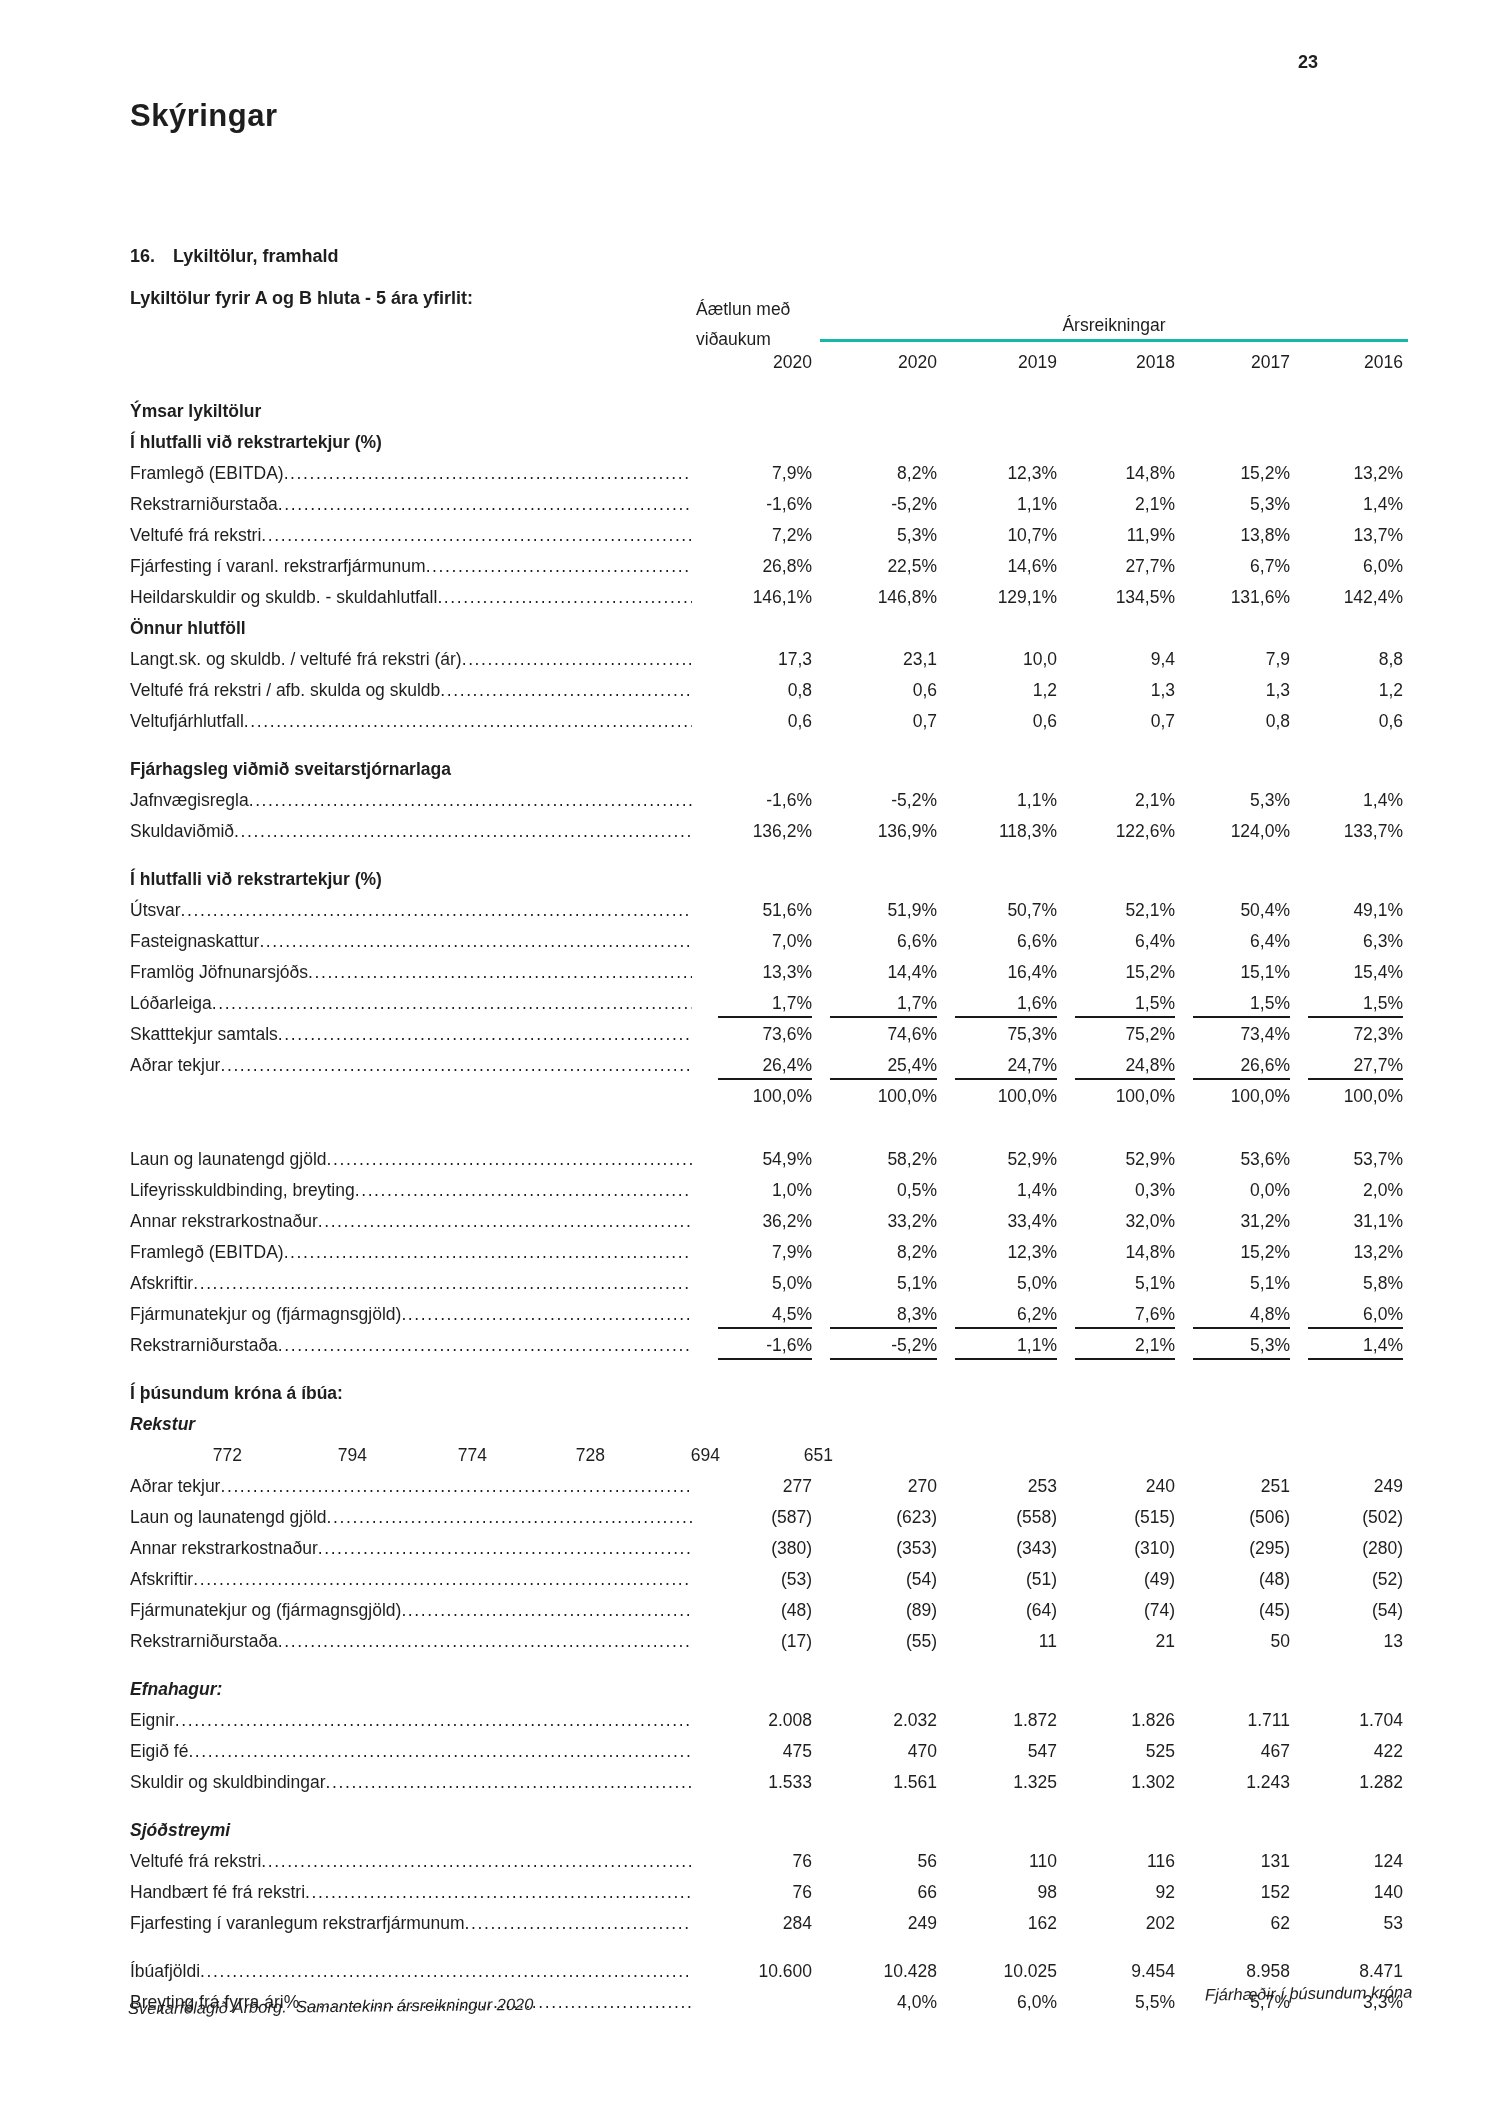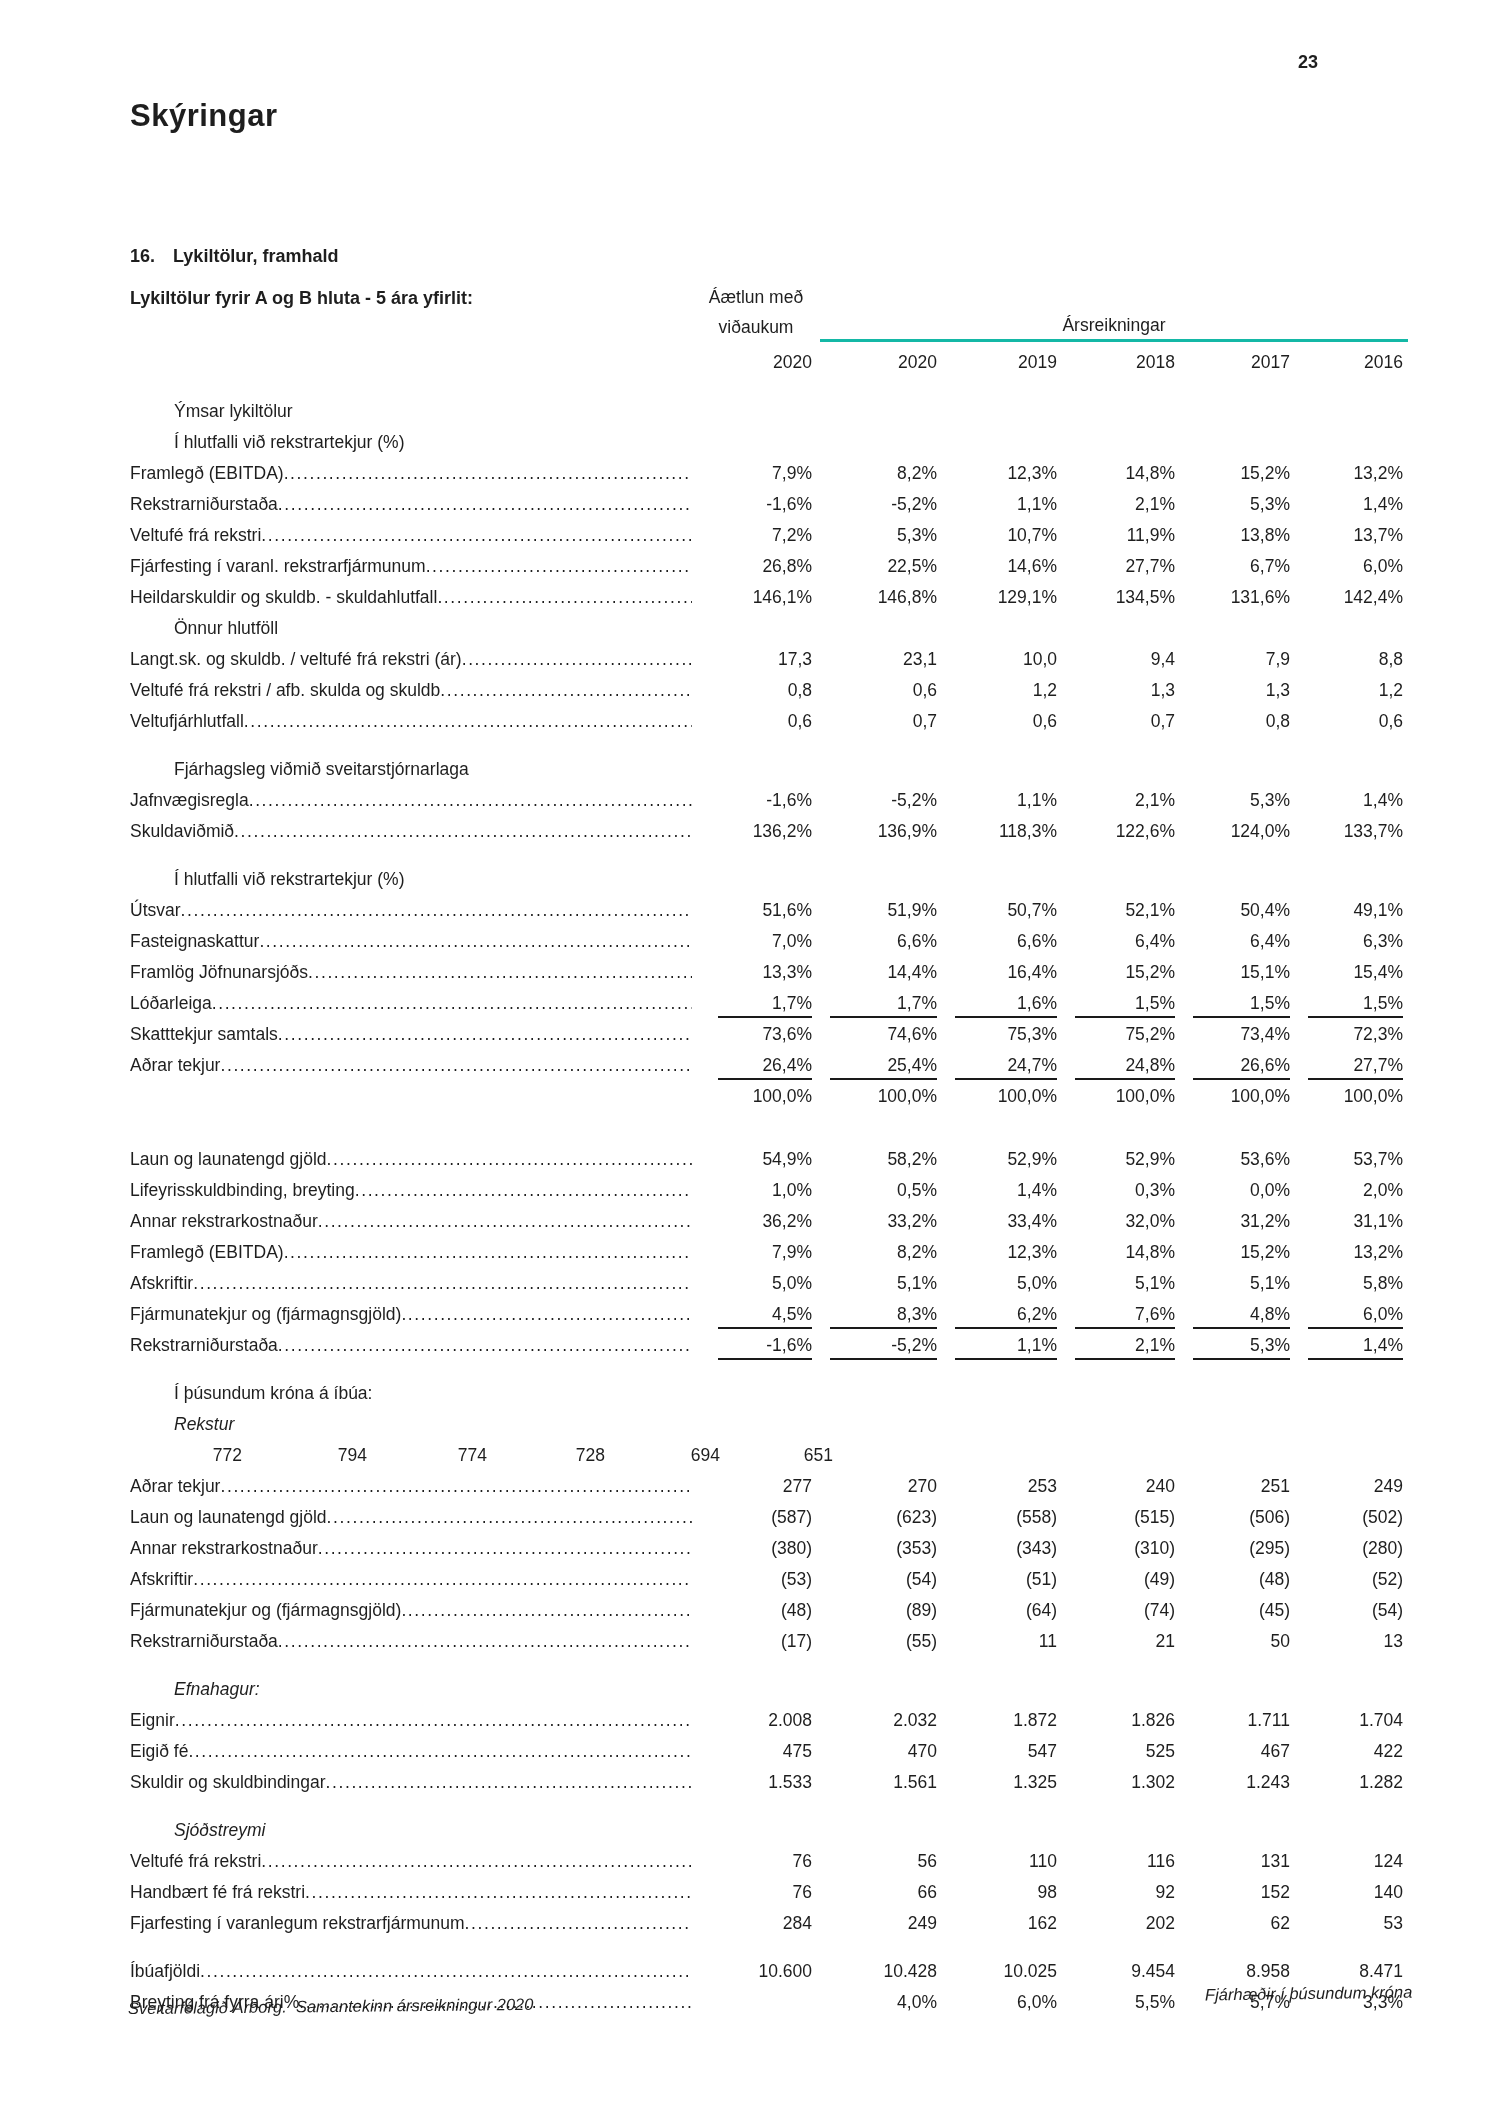--- a/index.html
+++ b/index.html
@@ -8,32 +8,32 @@
     font-family:"Liberation Sans",sans-serif;color:#1e1e1e;overflow:hidden;
   }
   .page-number{position:absolute;top:52px;right:182px;font-size:18px;font-weight:700;}
   .doc-title{position:absolute;top:98px;left:130px;font-size:31px;font-weight:700;letter-spacing:.5px;}
   .note-heading{position:absolute;top:246px;left:130px;font-size:18px;font-weight:700;}
   .note-heading .num{display:inline-block;margin-right:18px;}
 
   .table-wrap{position:absolute;top:282px;left:130px;width:1278px;font-size:17.5px;}
   .thead{position:relative;height:104px;text-decoration:underline;}
   .th-caption{position:absolute;left:0;top:6px;width:570px;font-weight:700;font-size:18px;}
-  .th-annot{position:absolute;left:566px;top:0;width:120px;text-align:center;line-height:30px;}
+  .th-annot{position:absolute;left:566px;top:12px;width:120px;line-height:30px;}
   .th-group{position:absolute;left:690px;top:33px;width:588px;text-align:center;
             border-bottom:3px solid #14b8a6;padding-bottom:3px;}
   .years-row{position:absolute;left:570px;top:70px;display:flex;}
   .years-row span{display:block;text-align:right;}
 
   .v1{width:112px;} .v2{width:125px;} .v3{width:120px;} .v4{width:118px;} .v5{width:115px;} .v6{width:113px;}
 
   .tbody{margin-top:10px;}
   .row{display:flex;height:31px;line-height:31px;}
   .row.spacer{height:17px;} .row.spacer.lg{height:32px;}
-  .row.heading{font-weight:400;margin-left:44px;}
+  .row.heading{font-weight:700;}
   .row.heading.italic{font-style:italic;}
   .row-label{width:570px;display:flex;overflow:hidden;box-sizing:border-box;padding-right:8px;}
   .label-text{white-space:nowrap;}
   .dots{flex:1;overflow:hidden;white-space:nowrap;}
   .dots::after{content:"..........................................................................................................................";letter-spacing:1.6px;}
   .val{text-align:right;position:relative;box-sizing:border-box;}
   .row.rule .val::after{content:"";position:absolute;left:18px;right:0;bottom:1px;border-bottom:2.5px solid #1a1a1a;}
 
   .footer-left{position:absolute;left:128px;top:1997px;font-size:16.5px;font-style:italic;transform:rotate(-0.6deg);}
   .footer-right{position:absolute;right:88px;top:1984px;font-size:16.5px;font-style:italic;transform:rotate(-0.8deg);}

